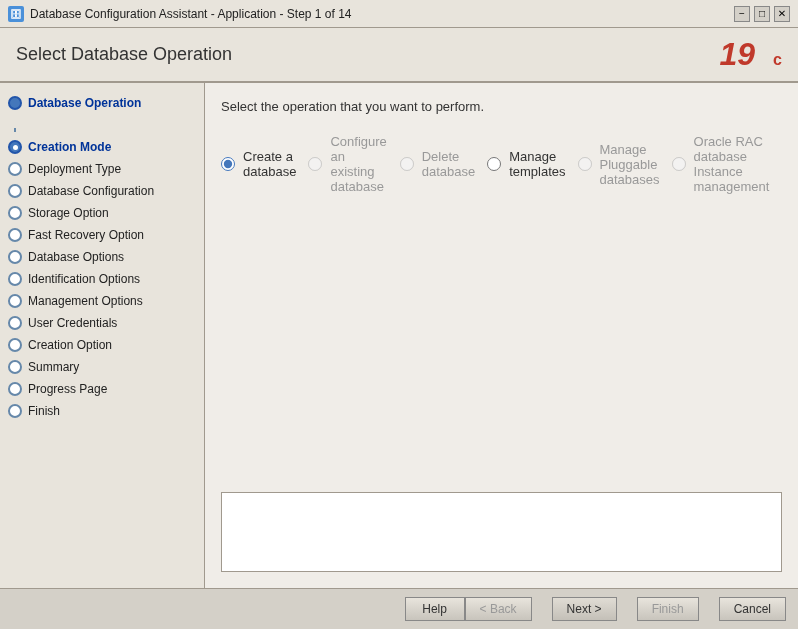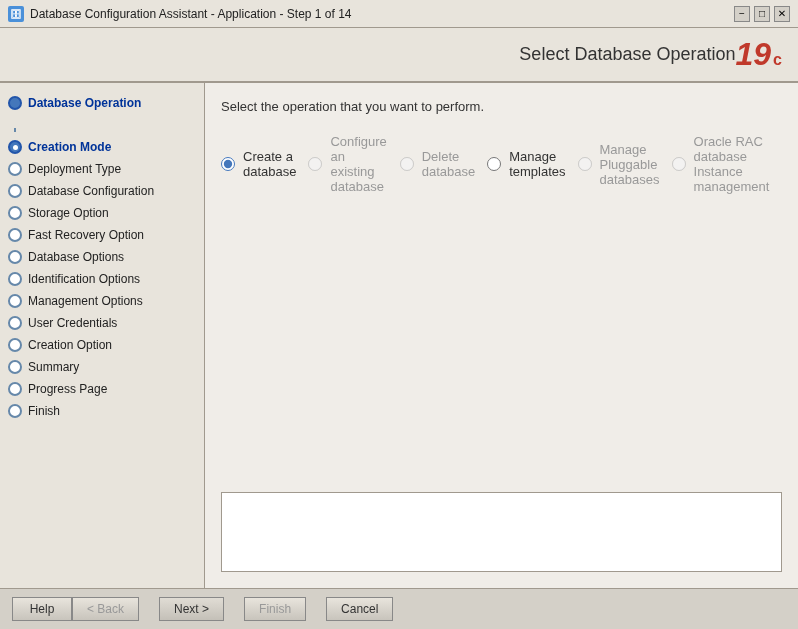--- a/index.html
+++ b/index.html
@@ -62,21 +62,21 @@
       line-height: 1;
     }
 
     
     .page-header {
       background: #e8e4dc;
       border-bottom: 2px solid #a0998e;
       padding: 8px 16px;
       display: flex;
       align-items: center;
-      justify-content: flex-end;
+      justify-content: space-between;
       min-height: 52px;
     }
     .page-title {
       font-size: 18px;
       color: #333;
       font-weight: normal;
     }
     .oracle-logo {
       display: flex;
       align-items: center;
@@ -221,21 +221,21 @@
       padding: 4px;
     }
 
     
     .footer {
       background: #d4d0c8;
       border-top: 1px solid #a0998e;
       padding: 20px 12px;
       display: flex;
       align-items: center;
-      justify-content: flex-start;
+      justify-content: flex-end;
       height: 40px;
     }
     .footer-left {
       display: flex;
       gap: 8px;
     }
     .footer-right {
       display: flex;
       gap: 20px;
     }
@@ -269,21 +269,21 @@
   <div class="title-bar-controls">
     <div class="title-bar-btn">−</div>
     <div class="title-bar-btn">□</div>
     <div class="title-bar-btn">✕</div>
   </div>
 </div>
 
 <div class="page-header">
   <h1 class="page-title">Select Database Operation</h1>
   <div class="oracle-logo">
-    <div style="display:flex;align-items:baseline;gap:2px;">
+    <div style="display:flex;align-items:baseline;gap:18px;">
       <span class="oracle-19c" style="font-size:32px;font-weight:900;font-style:italic;color:#c0392b;">19</span>
       <span style="font-size:16px;font-weight:bold;color:#c0392b;vertical-align:super;font-style:normal;">c</span>
     </div>
   </div>
 </div>
 
 <div class="main-content">
 
   <div class="sidebar">
 

